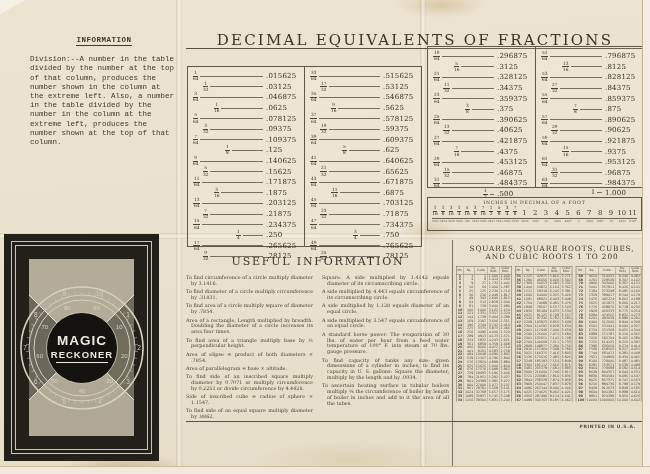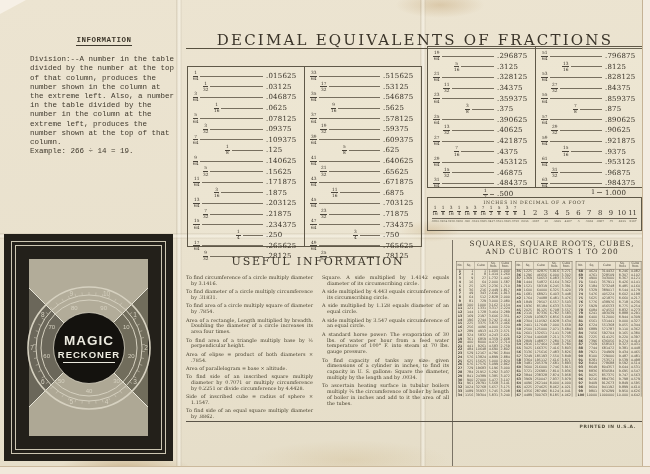--- a/index.html
+++ b/index.html
@@ -16,21 +16,21 @@
   .stain3{position:absolute;left:60px;top:455px;width:130px;height:26px;border-radius:50%;background:radial-gradient(ellipse,rgba(170,130,70,.4),rgba(170,130,70,0) 72%);}
   .stain4{position:absolute;left:250px;top:440px;width:200px;height:40px;border-radius:50%;background:radial-gradient(ellipse,rgba(196,166,110,.22),rgba(196,166,110,0) 70%);}
 
   
   .instructions{position:absolute;left:30px;top:36px;width:148px;font-family:"Liberation Mono",monospace;font-size:7.5px;line-height:9.2px;color:#403a2e;}
   .ins-title{text-align:center;margin-bottom:10px;}
   .ins-title span{font-weight:bold;letter-spacing:.5px;border-bottom:1px solid #403a2e;padding-bottom:1px;}
   .instructions p{margin:0 0 9px 0;}
 
   
-  .cover{position:absolute;left:4px;top:234px;width:155px;height:227px;background:#23201a;padding-left:14px;}
+  .cover{position:absolute;left:4px;top:234px;width:155px;height:227px;background:#23201a;}
   .cover .frame1{position:absolute;inset:7px;border:1px solid #ccc6b2;}
   .cover .frame2{position:absolute;inset:11px;border:1px solid #ccc6b2;}
   .cover .art{position:absolute;inset:13px;background:conic-gradient(from 315deg,#b2ac99 0 90deg,#716d5c 0 180deg,#aea895 0 270deg,#6b675a 0 360deg);}
   .cover .ray1{position:absolute;inset:0;background:linear-gradient(45deg,transparent calc(50% - .7px),rgba(238,235,222,.95) 50%,transparent calc(50% + .7px));}
   .cover .ray2{position:absolute;inset:0;background:linear-gradient(-45deg,transparent calc(50% - .7px),rgba(238,235,222,.95) 50%,transparent calc(50% + .7px));}
   .cover svg{position:absolute;left:50%;top:50%;transform:translate(-50%,-50%);}
 
   
   .dec-title{position:absolute;left:186px;right:6px;top:31px;text-align:center;font-size:15px;letter-spacing:2.2px;color:#3b352a;}
   .dec-rule{position:absolute;left:186px;right:6px;top:48px;border-top:1px solid #57503f;}
@@ -61,21 +61,21 @@
 
   
   .useful{position:absolute;left:186px;top:247px;width:264px;}
   .useful-title{text-align:center;font-size:11px;letter-spacing:1.8px;color:#3b352a;margin-bottom:7px;margin-top:8px;}
   .useful-cols{display:flex;gap:9px;}
   .ucol{width:127px;font-size:4.9px;line-height:5.8px;text-align:justify;color:#47412f;}
   .ucol p{margin:0 0 2.6px;padding-left:5px;text-indent:-5px;}
 
   
   .squares{position:absolute;left:452px;top:240px;width:196px;border-left:1px solid #7a7365;padding-left:3px;box-sizing:border-box;}
-  .sq-title{text-align:center;font-size:7.3px;line-height:8.3px;letter-spacing:.9px;color:#3b352a;}
+  .sq-title{text-align:center;font-size:7.3px;line-height:8.3px;letter-spacing:.9px;color:#3b352a;margin-top:5px;}
   .sq-scale{width:386px;transform:scale(.497);transform-origin:0 0;margin-top:4px;}
   .sq-tables{display:flex;gap:7px;}
   .sq-tables table{border-collapse:collapse;font-family:"DejaVu Sans",sans-serif;font-size:6.6px;color:#4a443a;}
   .sq-tables th{font-size:6px;line-height:6.4px;font-weight:normal;border-top:1px solid #6a6254;border-bottom:1px solid #6a6254;padding:1px 2px;text-align:center;}
   .sq-tables td{padding:0 2px;text-align:right;line-height:7.55px;white-space:nowrap;}
   .sq-tables td,.sq-tables th{border-left:1px solid #9a937f;}
   .sq-tables td:first-child,.sq-tables th:first-child{border-left:1px solid #6a6254;}
   .sq-tables td:last-child,.sq-tables th:last-child{border-right:1px solid #6a6254;}
   .sq-tables td:first-child{font-weight:bold;text-align:center;}
 
@@ -92,21 +92,20 @@
   <div class="stain3"></div>
   <div class="stain4"></div>
   <div class="crease-v" style="left:176px"></div>
   <div class="crease-v" style="left:420px"></div>
   <div class="crease-h" style="top:233px"></div>
   <div class="corner-tear"></div>
 
   <div class="instructions">
     <div class="ins-title"><span>INFORMATION</span></div>
     <p style="margin-bottom:0">Division:--A number in the table divided by the number at the top of that column, produces the number shown in the column at the extreme left. Also, a number in the table divided by the number in the column at the extreme left, produces the number shown at the top of that column.</p>
-    <p>Example: 266 ÷ 14 = 19.</p>
   </div>
 
   <div class="cover">
     <div class="frame1"></div>
     <div class="frame2">
       <div class="art">
         <div class="ray1"></div>
         <div class="ray2"></div>
       </div>
     </div>

